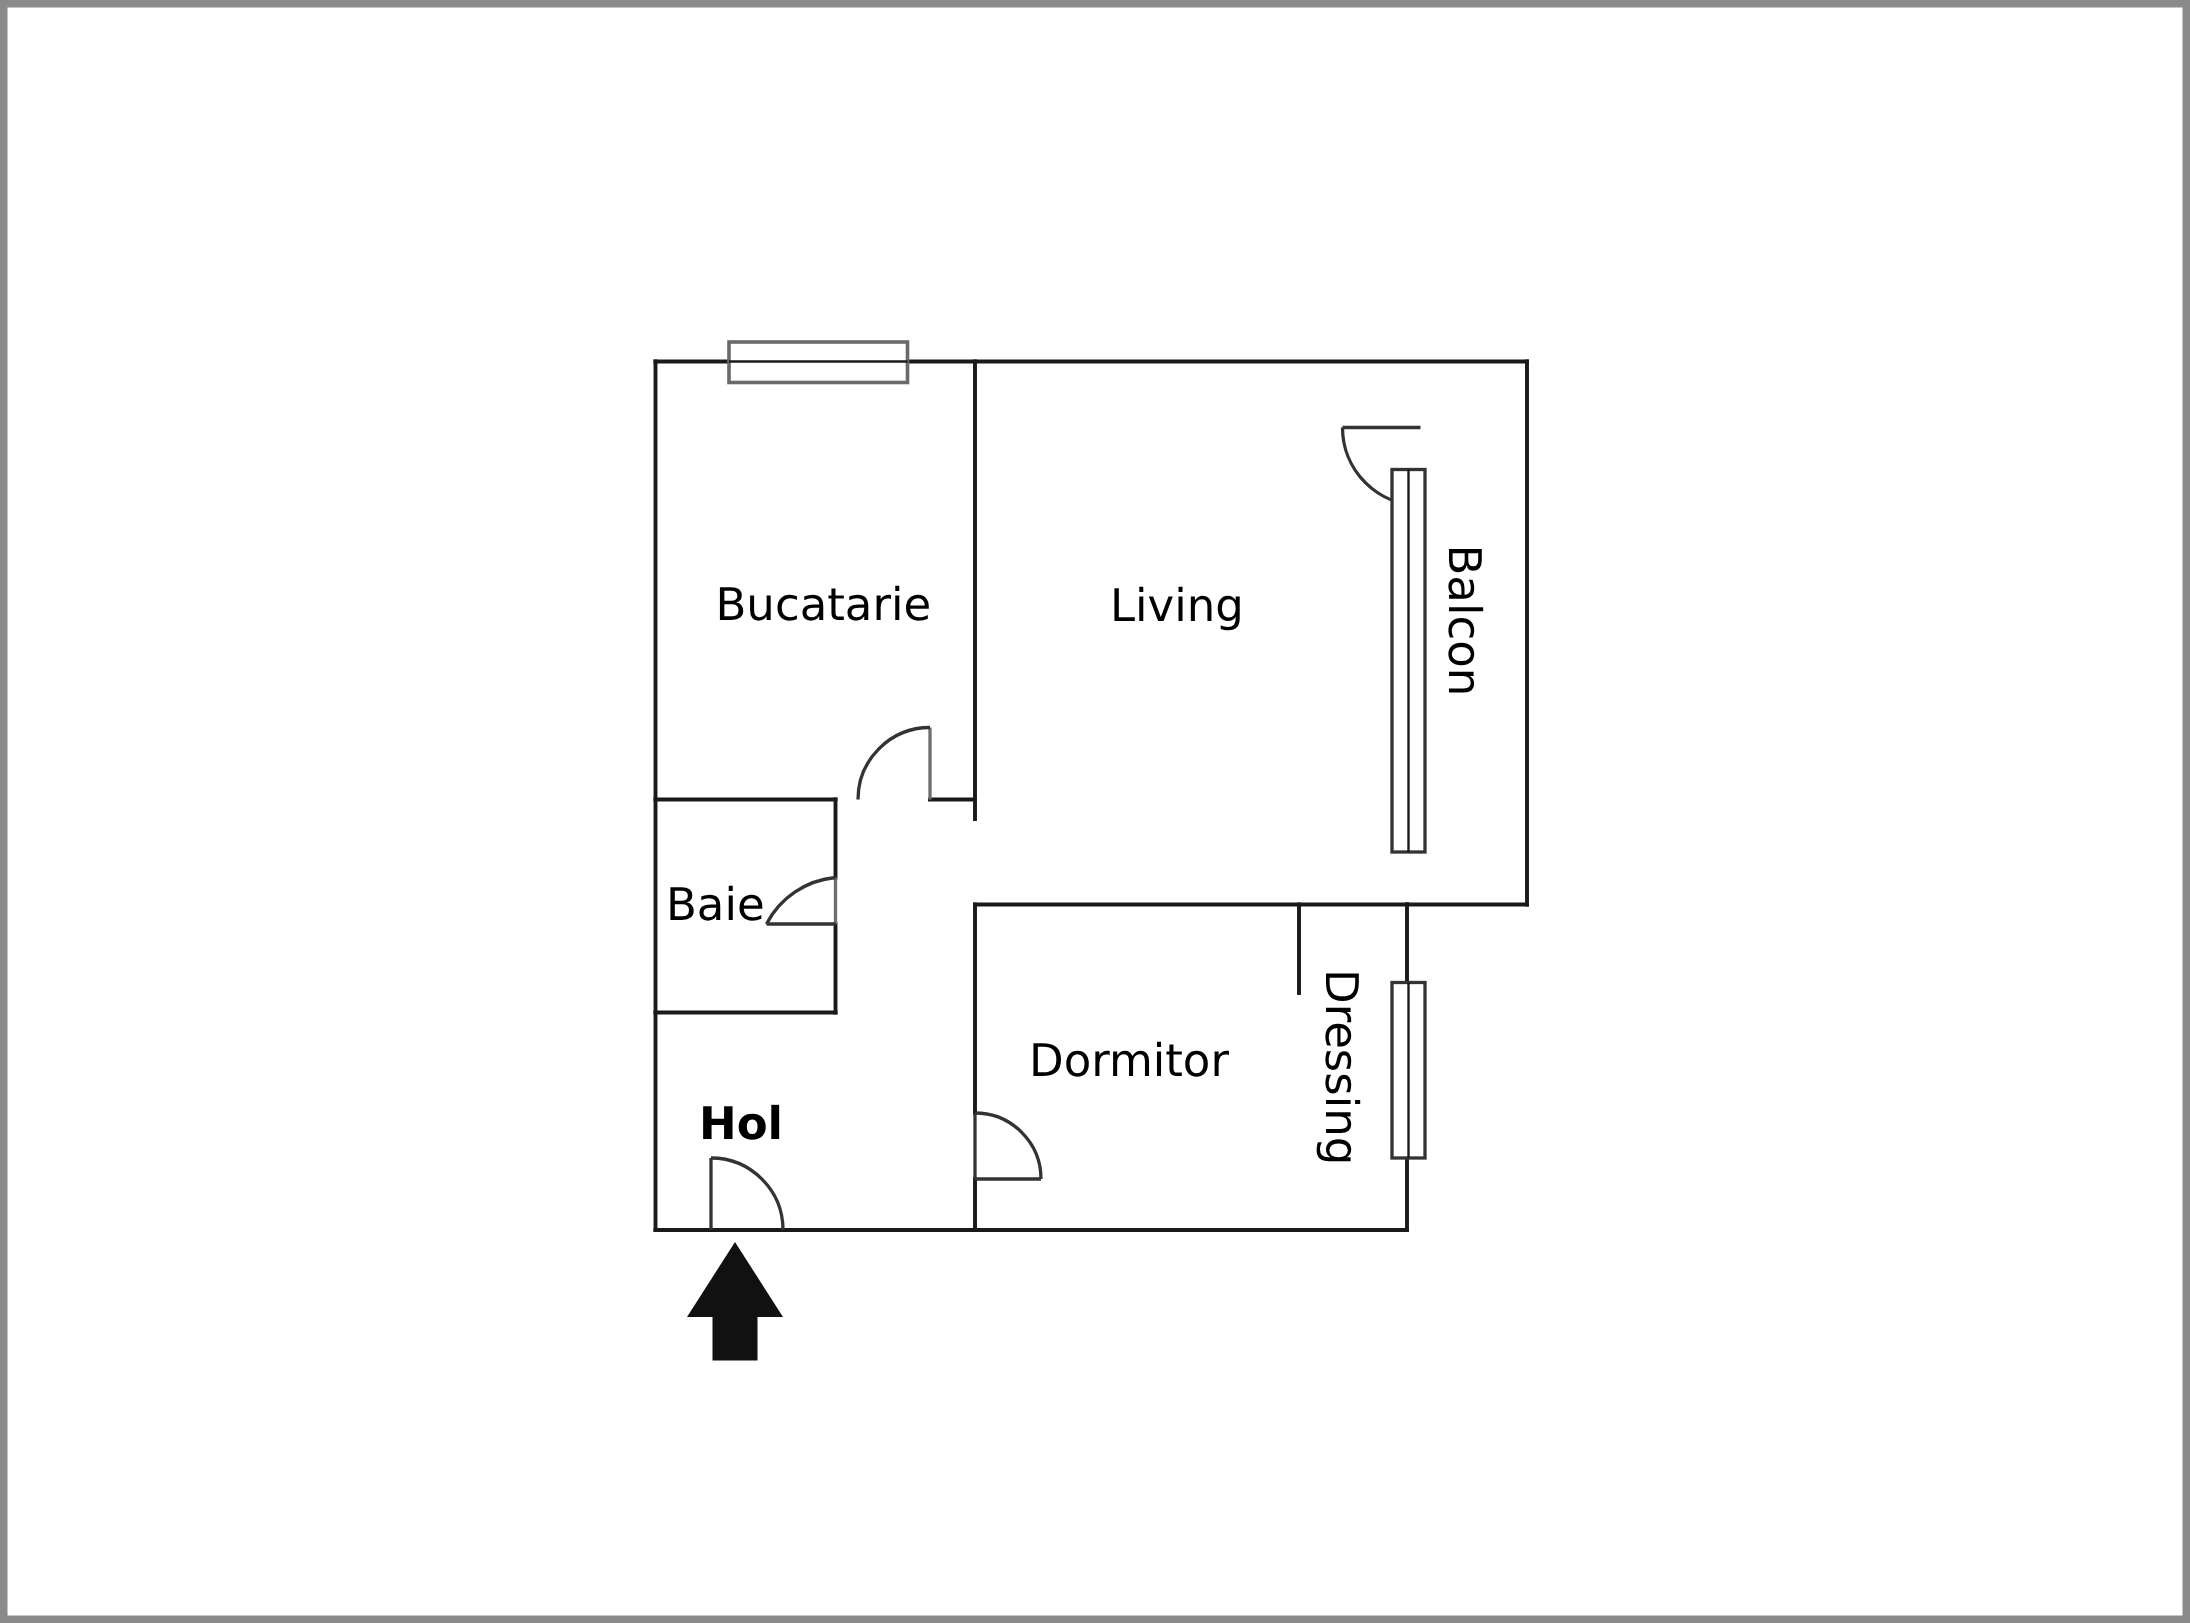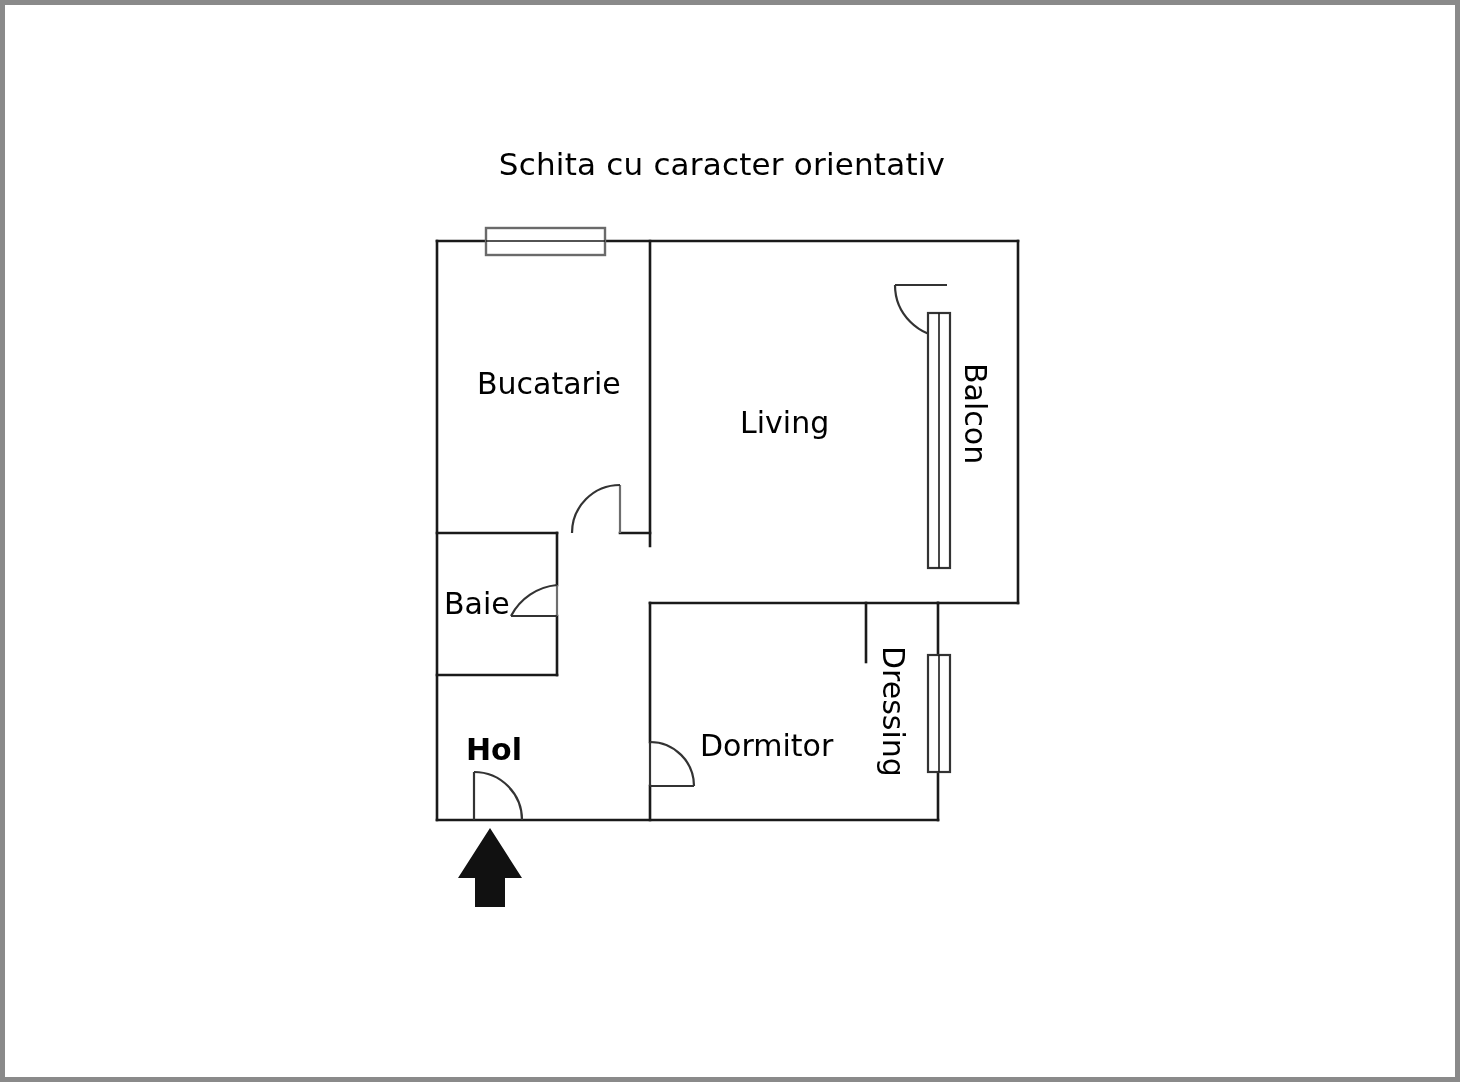--- a/index.html
+++ b/index.html
@@ -67,21 +67,20 @@
     height: 1082px;
   }
 </style>
 </head>
 <body>
 
 <div class="page-frame"></div>
 
 <div class="canvas">
 
-  <div class="plan-title"><span class="ttl-offset">Schita cu caracter orientativ</span></div>
 
   <svg class="plan-svg" viewBox="0 0 1460 1082">
 
     <g fill="none" stroke="#1a1a1a" stroke-width="2.6" stroke-linecap="square">
 
       <path d="M437,241 L1018,241"></path>
 
       <path d="M437,241 L437,820"></path>
 
       <path d="M1018,241 L1018,603"></path>
@@ -146,27 +145,27 @@
       <path d="M939,655 L939,772" stroke="#1a1a1a" stroke-width="1.6"></path>
 
     </g>
 
     <g>
       <path d="M490,828 L522,878 L505,878 L505,907 L475,907 L475,878 L458,878 Z" fill="#111111" stroke="none"></path>
     </g>
 
   </svg>
 
-  <div class="room-label" style="left:477px; top:366px;">Bucatarie</div>
+  <div class="room-label" style="left:477px; top:386px;">Bucatarie</div>
 
-  <div class="room-label" style="left:740px; top:405px;">Living</div>
+  <div class="room-label" style="left:740px; top:387px;">Living</div>
 
   <div class="room-label vertical" style="left:993px; top:363px;">Balcon</div>
 
   <div class="room-label" style="left:444px; top:586px;text-align:center;">Baie</div>
 
   <div class="room-label" style="left:466px; top:732px;font-weight:bold;">Hol</div>
 
-  <div class="room-label" style="left:700px; top:690px;margin-top:38px;">Dormitor</div>
+  <div class="room-label" style="left:686px; top:690px;">Dormitor</div>
 
   <div class="room-label vertical" style="left:911px; top:646px;">Dressing</div>
 
 </div>
 
 </body></html>

